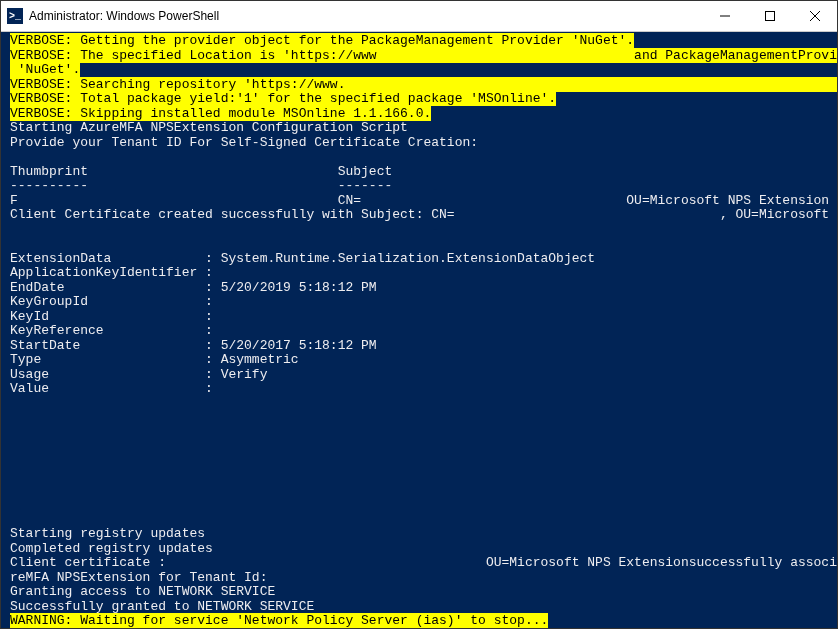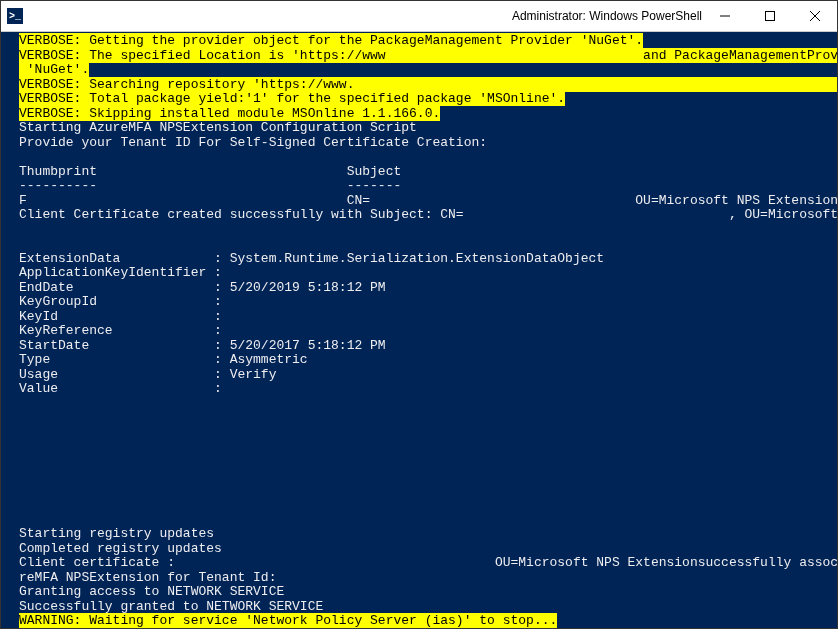--- a/index.html
+++ b/index.html
@@ -37,21 +37,20 @@
     justify-content: center;
     color: #fff;
     font-size: 10px;
     font-weight: bold;
   }
   .titlebar .title {
     flex: 1;
     color: #000;
     font-family: 'Segoe UI', Tahoma, sans-serif;
     font-size: 12px;
-    text-align: right;
   }
   .titlebar .controls {
     display: flex;
     height: 100%;
   }
   .titlebar .ctrl {
     width: 45px;
     height: 100%;
     display: flex;
     align-items: center;
@@ -59,21 +58,21 @@
     font-family: 'Segoe UI', sans-serif;
     font-size: 14px;
     color: #000;
     cursor: pointer;
   }
   .titlebar .ctrl svg { width: 10px; height: 10px; }
   .console {
     flex: 1;
     background: #012456;
     color: #eeedf0;
-    padding: 2px 18px;
+    padding: 2px 9px;
     white-space: pre;
     overflow: hidden;
     line-height: 14.5px;
     font-size: 13px;
   }
   .hl {
     background: #ffff00;
     color: #000;
   }
 </style>

